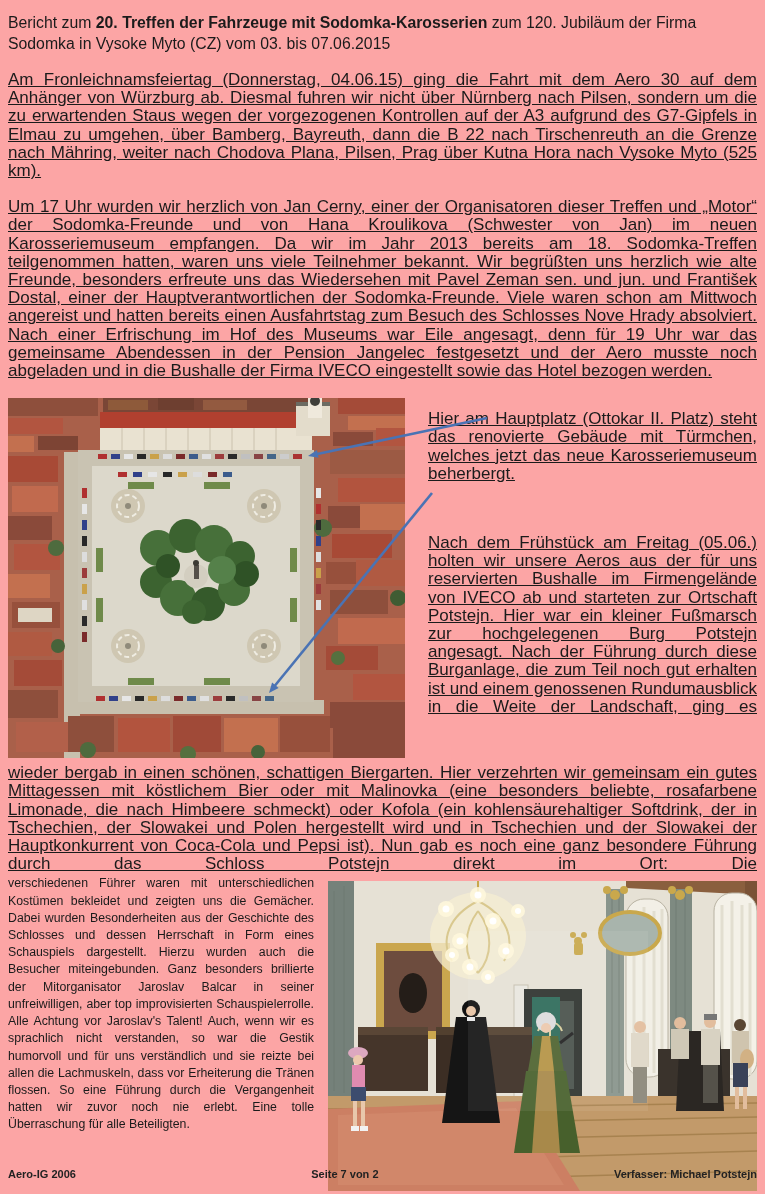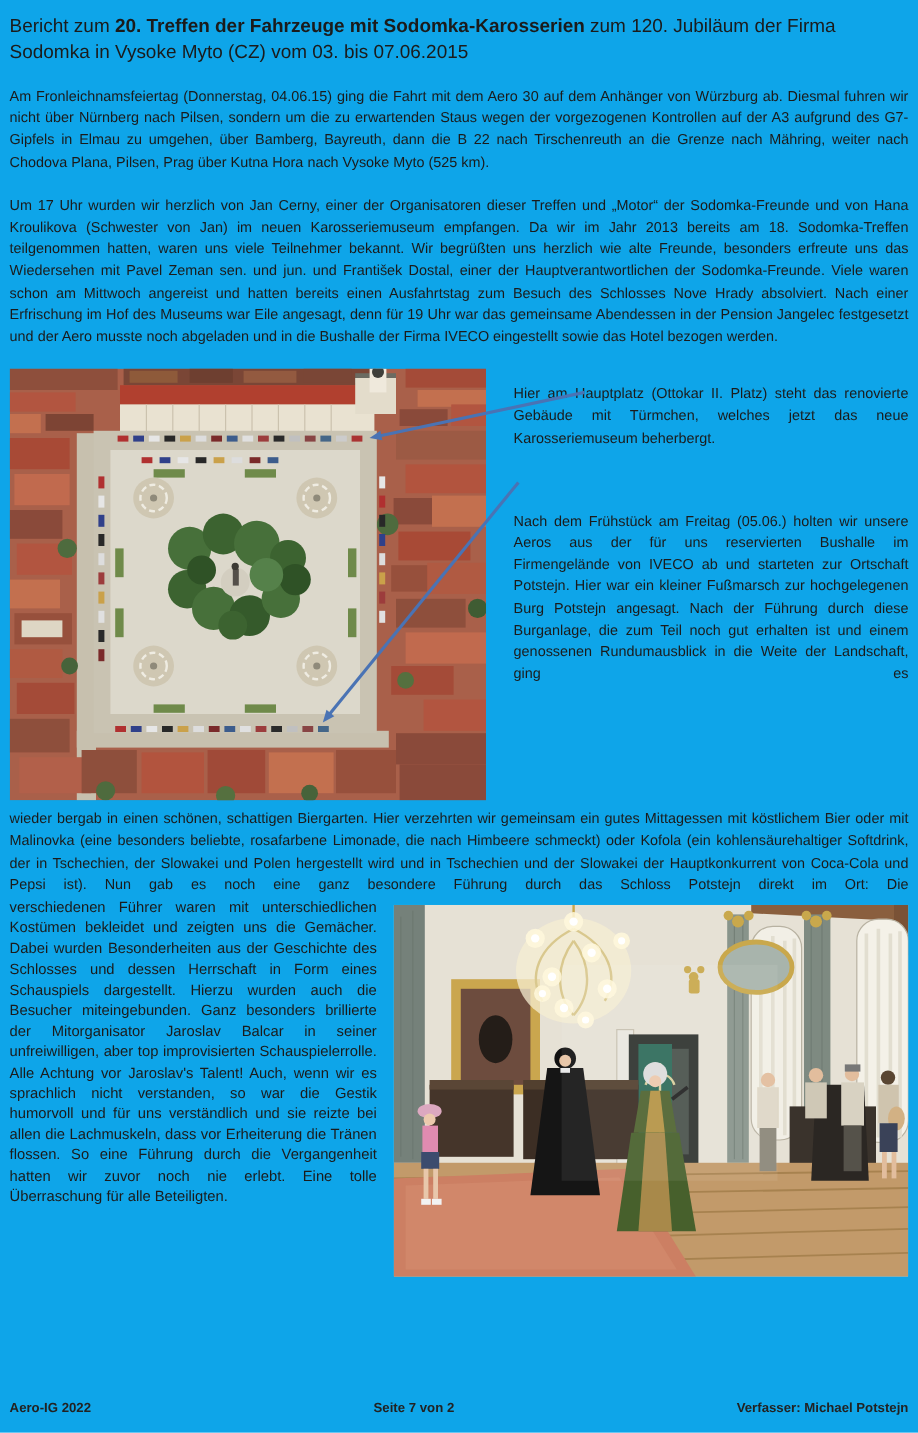--- a/index.html
+++ b/index.html
@@ -1,36 +1,37 @@
 <!DOCTYPE html>
 <html><head>
 <meta charset="utf-8">
 <style>
   html,body{margin:0;padding:0;background:#ffffff;}
   .page{
     position:relative;
     width:765px;height:1194px;
     box-sizing:border-box;
     padding:10px 8px 0 8px;
-    background:#0ea5e9;
+    background:#fca5a5;
     font-family:"Liberation Sans",sans-serif;
     color:#1b1b1b;
     overflow:hidden;
   }
   .title{
     font-size:15.8px;line-height:21px;
     margin:2px 0 17px 0;
     font-weight:normal;
   }
   .title .hl{font-weight:bold;}
   p.body{
-    font-size:12px;line-height:18.2px;
+    font-size:17px;line-height:18.2px;
     text-align:justify;
     margin:0 0 18px 0;
     hyphens:manual;
+    text-decoration:underline;
   }
   p.cont{text-align-last:justify;}
   .row1{display:flex;position:relative;margin:0 0 6px 0;}
   .photo-aerial{flex:0 0 auto;width:397px;height:360px;margin-right:23px;overflow:hidden;}
   .col-right{flex:1;padding-top:12px;}
   .col-right p{margin:0 0 15px 0;}
   .col-right p.tight{margin-bottom:0;}
   .arrows{position:absolute;left:0;top:0;width:749px;height:360px;pointer-events:none;}
   .row2{display:flex;margin-top:2px;}
   .col-left{width:306px;margin-right:14px;}
@@ -426,18 +427,18 @@
           <rect x="407" y="206" width="4" height="22" fill="#e2bd9d"></rect>
           <rect x="415" y="206" width="4" height="22" fill="#e2bd9d"></rect>
         </g>
 
         <rect x="140" y="50" width="180" height="180" fill="#ffffff" opacity="0.07"></rect>
       </svg>
     </div>
   </div>
 
   <div class="footer">
-    <span>Aero-IG 2022</span>
+    <span>Aero-IG 2006</span>
     <span>Seite 7 von 2</span>
     <span>Verfasser: Michael Potstejn</span>
   </div>
 
 </div>
 
 </body></html>

